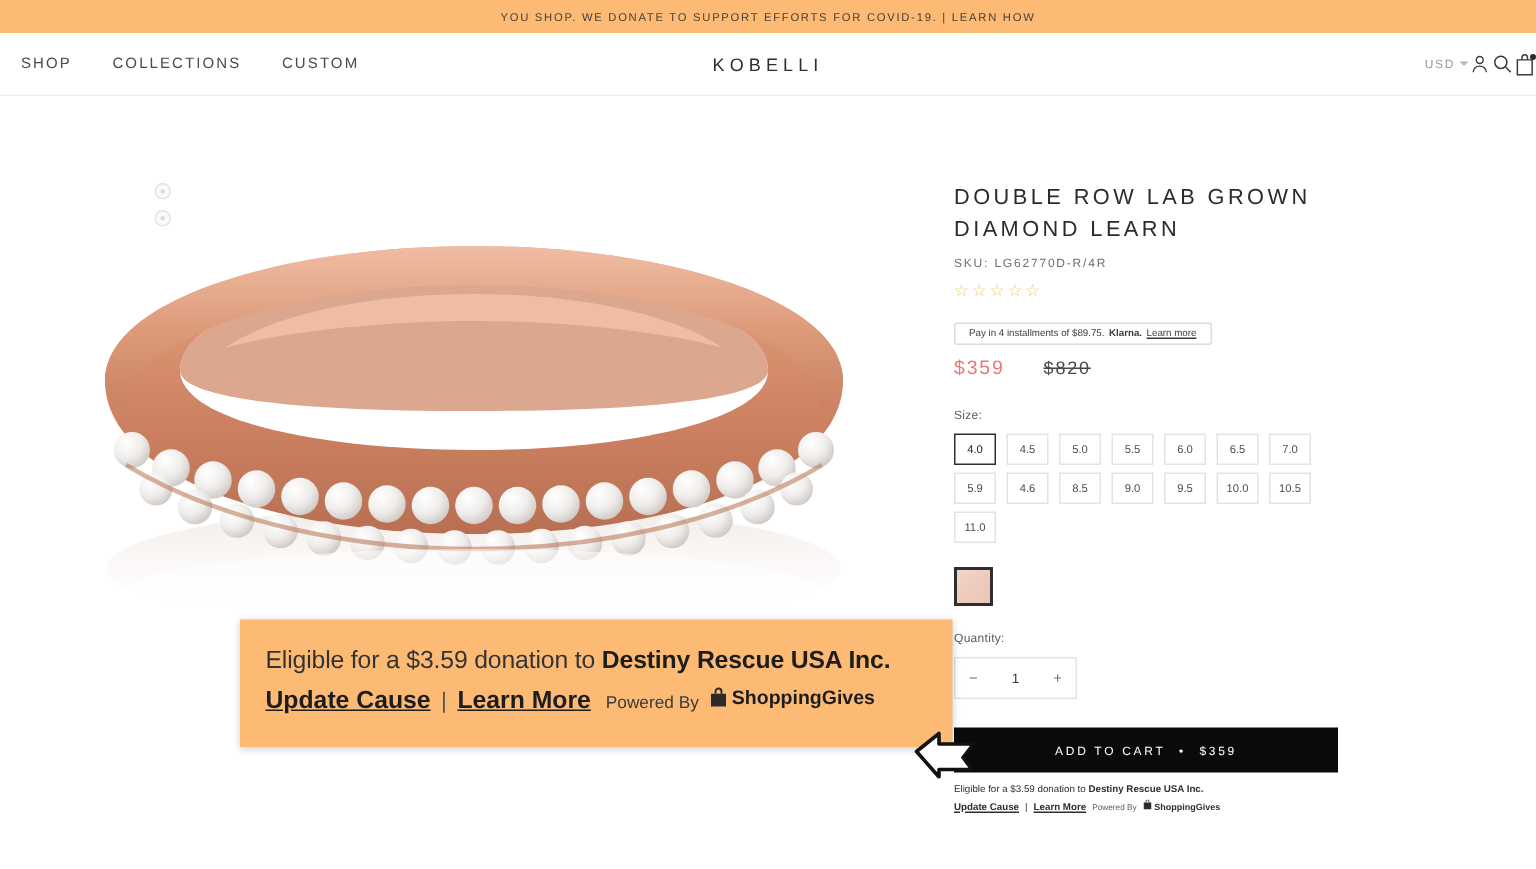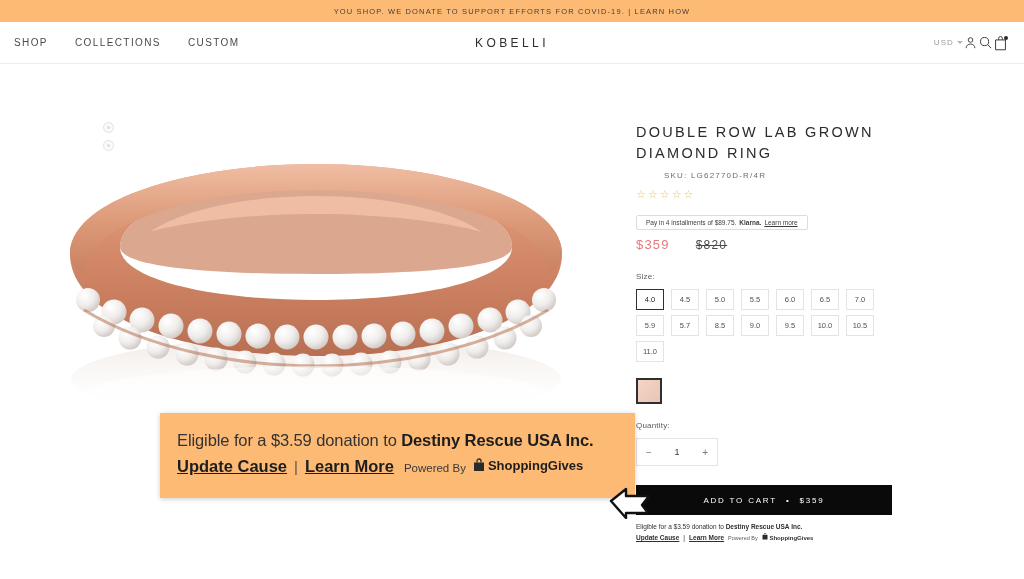--- a/index.html
+++ b/index.html
@@ -33,21 +33,21 @@
   .nav-item {
     font-size:10px; letter-spacing:1.4px; color:#4a4a4a;
     text-decoration:none; white-space:nowrap;
   }
   .brand {
     position:absolute; left:0; right:0; text-align:center;
     font-size:12px; letter-spacing:3.4px; color:#2e2e2e; pointer-events:none;
   }
   .nav-right {
     margin-left:auto; display:flex; 
-    gap:0; padding-right:16px; position:relative; z-index:2;
+    gap:0; position:relative; z-index:2;
   }
   .currency {
     font-size:8px; letter-spacing:1.1px; color:#9a9a9a;
     display:flex; align-items:center; gap:3px;
   }
   .chev { width:0;height:0;border-left:3px solid transparent;border-right:3px solid transparent;border-top:3px solid #b5b5b5; display:inline-block; }
   .icon-btn { display:flex; align-items:center; justify-content:center; position:relative; }
   .cart-dot { position:absolute; top:1px; right:0px; width:4px;height:4px;border-radius:50%;background:#2b2b2b; }
 
   
@@ -64,21 +64,21 @@
   .thumb i { width:3px;height:3px;border-radius:50%;background:#dcdcdc; display:block; }
 
   .ring-stage { position:absolute; left:0; top:40px; width:632px; height:420px; }
 
   
   .info { width:392px; padding:58px 0 0 4px; }
   .ptitle {
     font-size:14.5px; letter-spacing:2.3px; line-height:21px;
     color:#2b2b2b; font-weight:400; margin:0 0 7px 0; max-width:300px;
   }
-  .sku { font-size:8px; letter-spacing:1.2px; color:#6d6d6d; margin-bottom:9px;margin-left:28px; }
+  .sku { font-size:8px; letter-spacing:1.2px; color:#6d6d6d; margin-bottom:9px; }
   .stars { display:flex; gap:2px; margin-bottom:11px; }
   .star { font-size:11px; color:#e8c96a; line-height:1; }
   .klarna {
     display:inline-flex; align-items:center; gap:3px;
     border:1px solid #dcdcdc; border-radius:2px;
     padding:3px 9px; font-size:6.5px; color:#3d3d3d;
     background:#fff; margin-bottom:7px; white-space:nowrap;
   }
   .klarna b { font-weight:700; }
   .klarna u { text-decoration:underline; }
@@ -292,21 +292,21 @@
         </g>
 
         <path d="M84 206 C150 246, 240 262, 316 262 C392 262, 482 246, 548 206" stroke="#b5714f" stroke-width="3" fill="none" opacity=".55"></path>
 
         <ellipse cx="316" cy="292" rx="235" ry="30" fill="#ffffff" opacity=".55"></ellipse>
       </svg>
     </div>
   </div>
 
   <div class="info">
-    <h1 class="ptitle">DOUBLE ROW LAB GROWN DIAMOND RING</h1>
+    <h1 class="ptitle">DOUBLE ROW LAB GROWN DIAMOND LEARN</h1>
 
     <div class="sku">
       <span>SKU:</span>
       <span>LG62770D-R/4R</span>
     </div>
 
     <div class="stars">
       <span class="star">☆</span>
       <span class="star">☆</span>
       <span class="star">☆</span>
@@ -328,21 +328,21 @@
     <div class="field-label">Size:</div>
     <div class="sizes">
       <div class="size selected">4.0</div>
       <div class="size">4.5</div>
       <div class="size">5.0</div>
       <div class="size">5.5</div>
       <div class="size">6.0</div>
       <div class="size">6.5</div>
       <div class="size">7.0</div>
       <div class="size">5.9</div>
-      <div class="size">5.7</div>
+      <div class="size">4.6</div>
       <div class="size">8.5</div>
       <div class="size">9.0</div>
       <div class="size">9.5</div>
       <div class="size">10.0</div>
       <div class="size">10.5</div>
       <div class="size">11.0</div>
     </div>
 
     <div class="swatch"></div>
 

